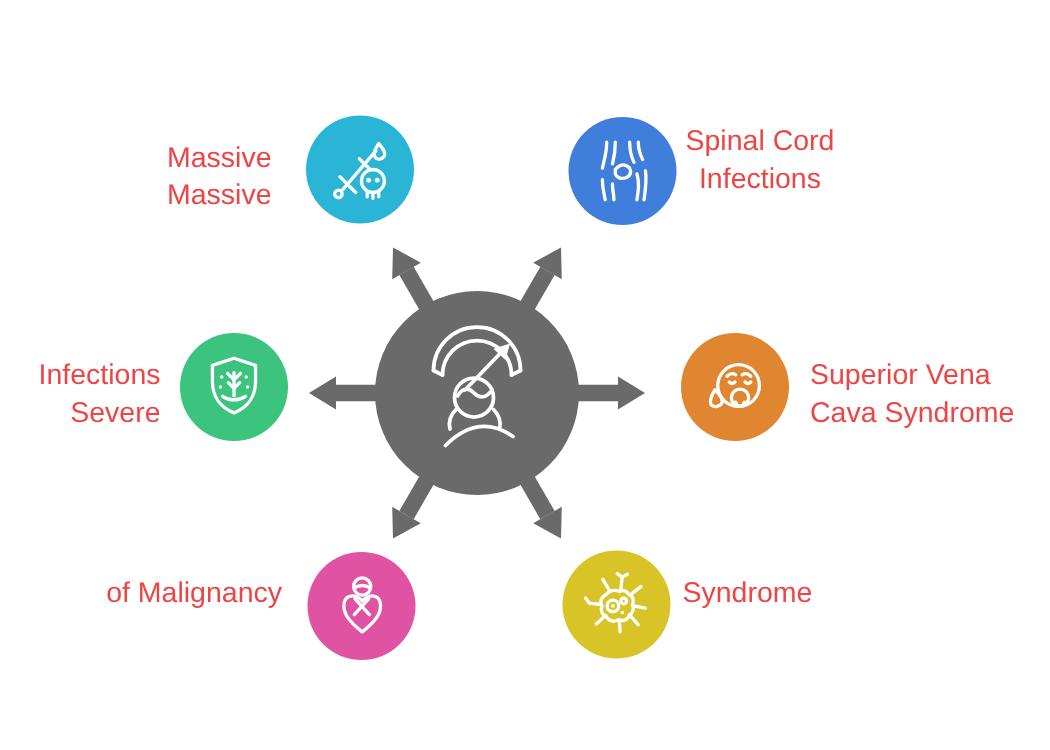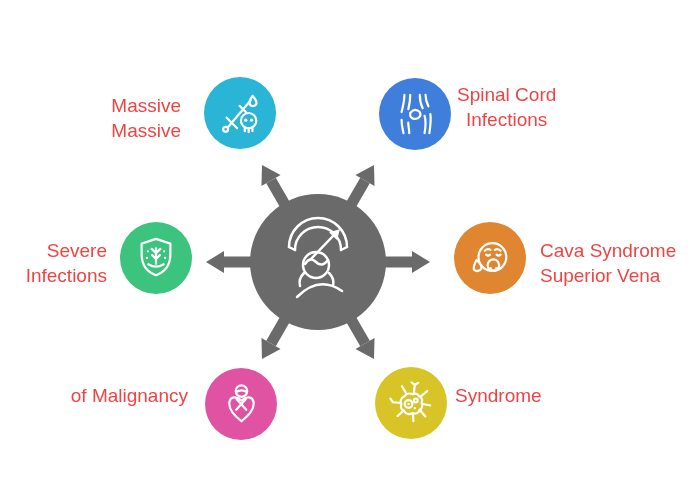--- a/index.html
+++ b/index.html
@@ -118,39 +118,39 @@
       <path d="M24,30 V14"></path>
       <path d="M24,19 L19.5,14.5 M24,19 L28.5,14.5 M24,25 L20,21 M24,25 L28,21"></path>
       <circle class="fil" cx="15.5" cy="17" r="1.2"></circle>
       <circle class="fil" cx="32.5" cy="17" r="1.2"></circle>
       <circle class="fil" cx="14.5" cy="24" r="1.2"></circle>
       <circle class="fil" cx="33.5" cy="24" r="1.2"></circle>
       <path d="M16,30.5 Q24,35.5 32,30.5"></path>
     </svg>
   </div>
   <div class="label align-right" style="right:593px;top:238px;">
+    <div>Infections</div>
     <div>Severe</div>
-    <div>Infections</div>
   </div>
 
   <div class="node-circle" style="left: 454px; top: 222px; background: rgb(224, 134, 48);">
     <svg class="node-icon ico" width="46" height="46" viewBox="0 0 48 48">
       <circle cx="26.5" cy="23" r="14.5"></circle>
       <path d="M18.5,16.5 Q21.5,13.5 24.5,15.5"></path>
       <path d="M29,15.5 Q32,13.5 35,16.5"></path>
       <path d="M20,20.5 Q22,22.5 24,20.5"></path>
       <path d="M31,20.5 Q33,22.5 35,20.5"></path>
       <circle cx="27.5" cy="31.5" r="6"></circle>
       <path d="M24.5,34.5 C25.5,38.5 29.5,38.5 30.5,34.5"></path>
       <path d="M10,26 C7.5,30.5 6,33.5 7.5,36.5 A5,5 0 0 0 15,35 C16,31.5 12.5,28.5 10,26 Z"></path>
     </svg>
   </div>
   <div class="label align-left" style="left:540px;top:238px;">
+    <div>Superior Vena</div>
     <div>Cava Syndrome</div>
-    <div>Superior Vena</div>
   </div>
 
   <div class="node-circle" style="left: 205px; top: 368px; background: rgb(224, 83, 163);">
     <svg class="node-icon ico" width="46" height="46" viewBox="0 0 48 48">
       <circle cx="24.5" cy="10.5" r="6"></circle>
       <path d="M18.8,11.5 Q24.5,8 30.2,11.5"></path>
       <path d="M24.5,42 C15,34.5 10.5,28.5 12,21.5 C13.2,16.5 19,15 24.5,20.5 C30,15 35.8,16.5 37,21.5 C38.5,28.5 34,34.5 24.5,42 Z"></path>
       <path d="M19.5,19 L29.5,30 M29,19 L19,30"></path>
     </svg>
   </div>

